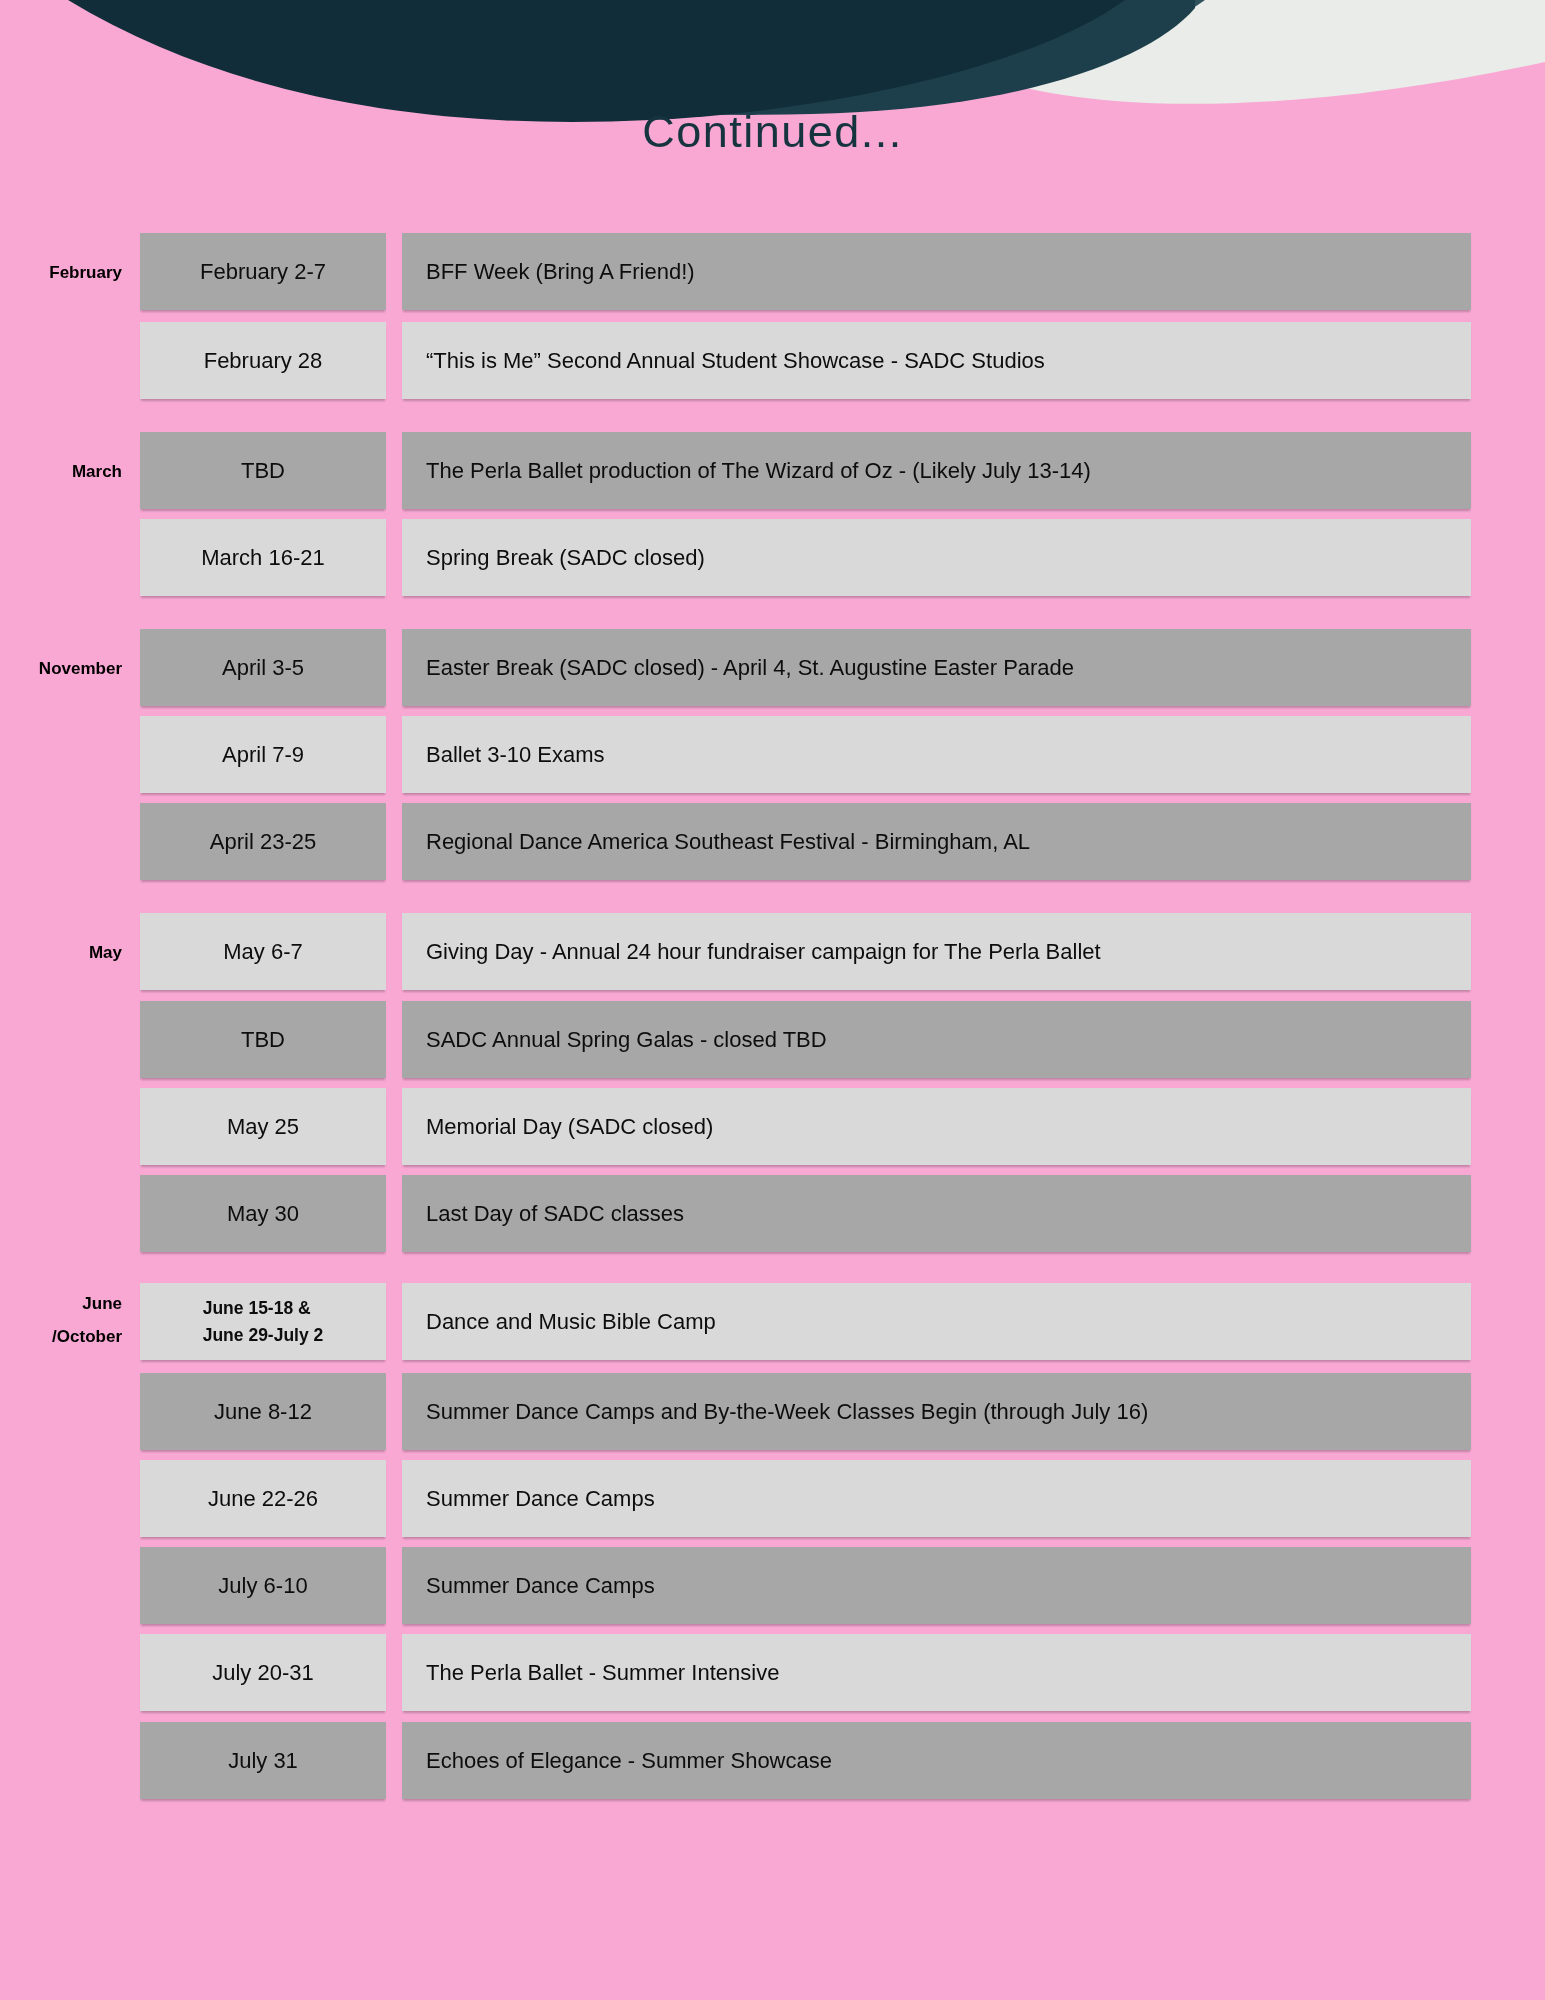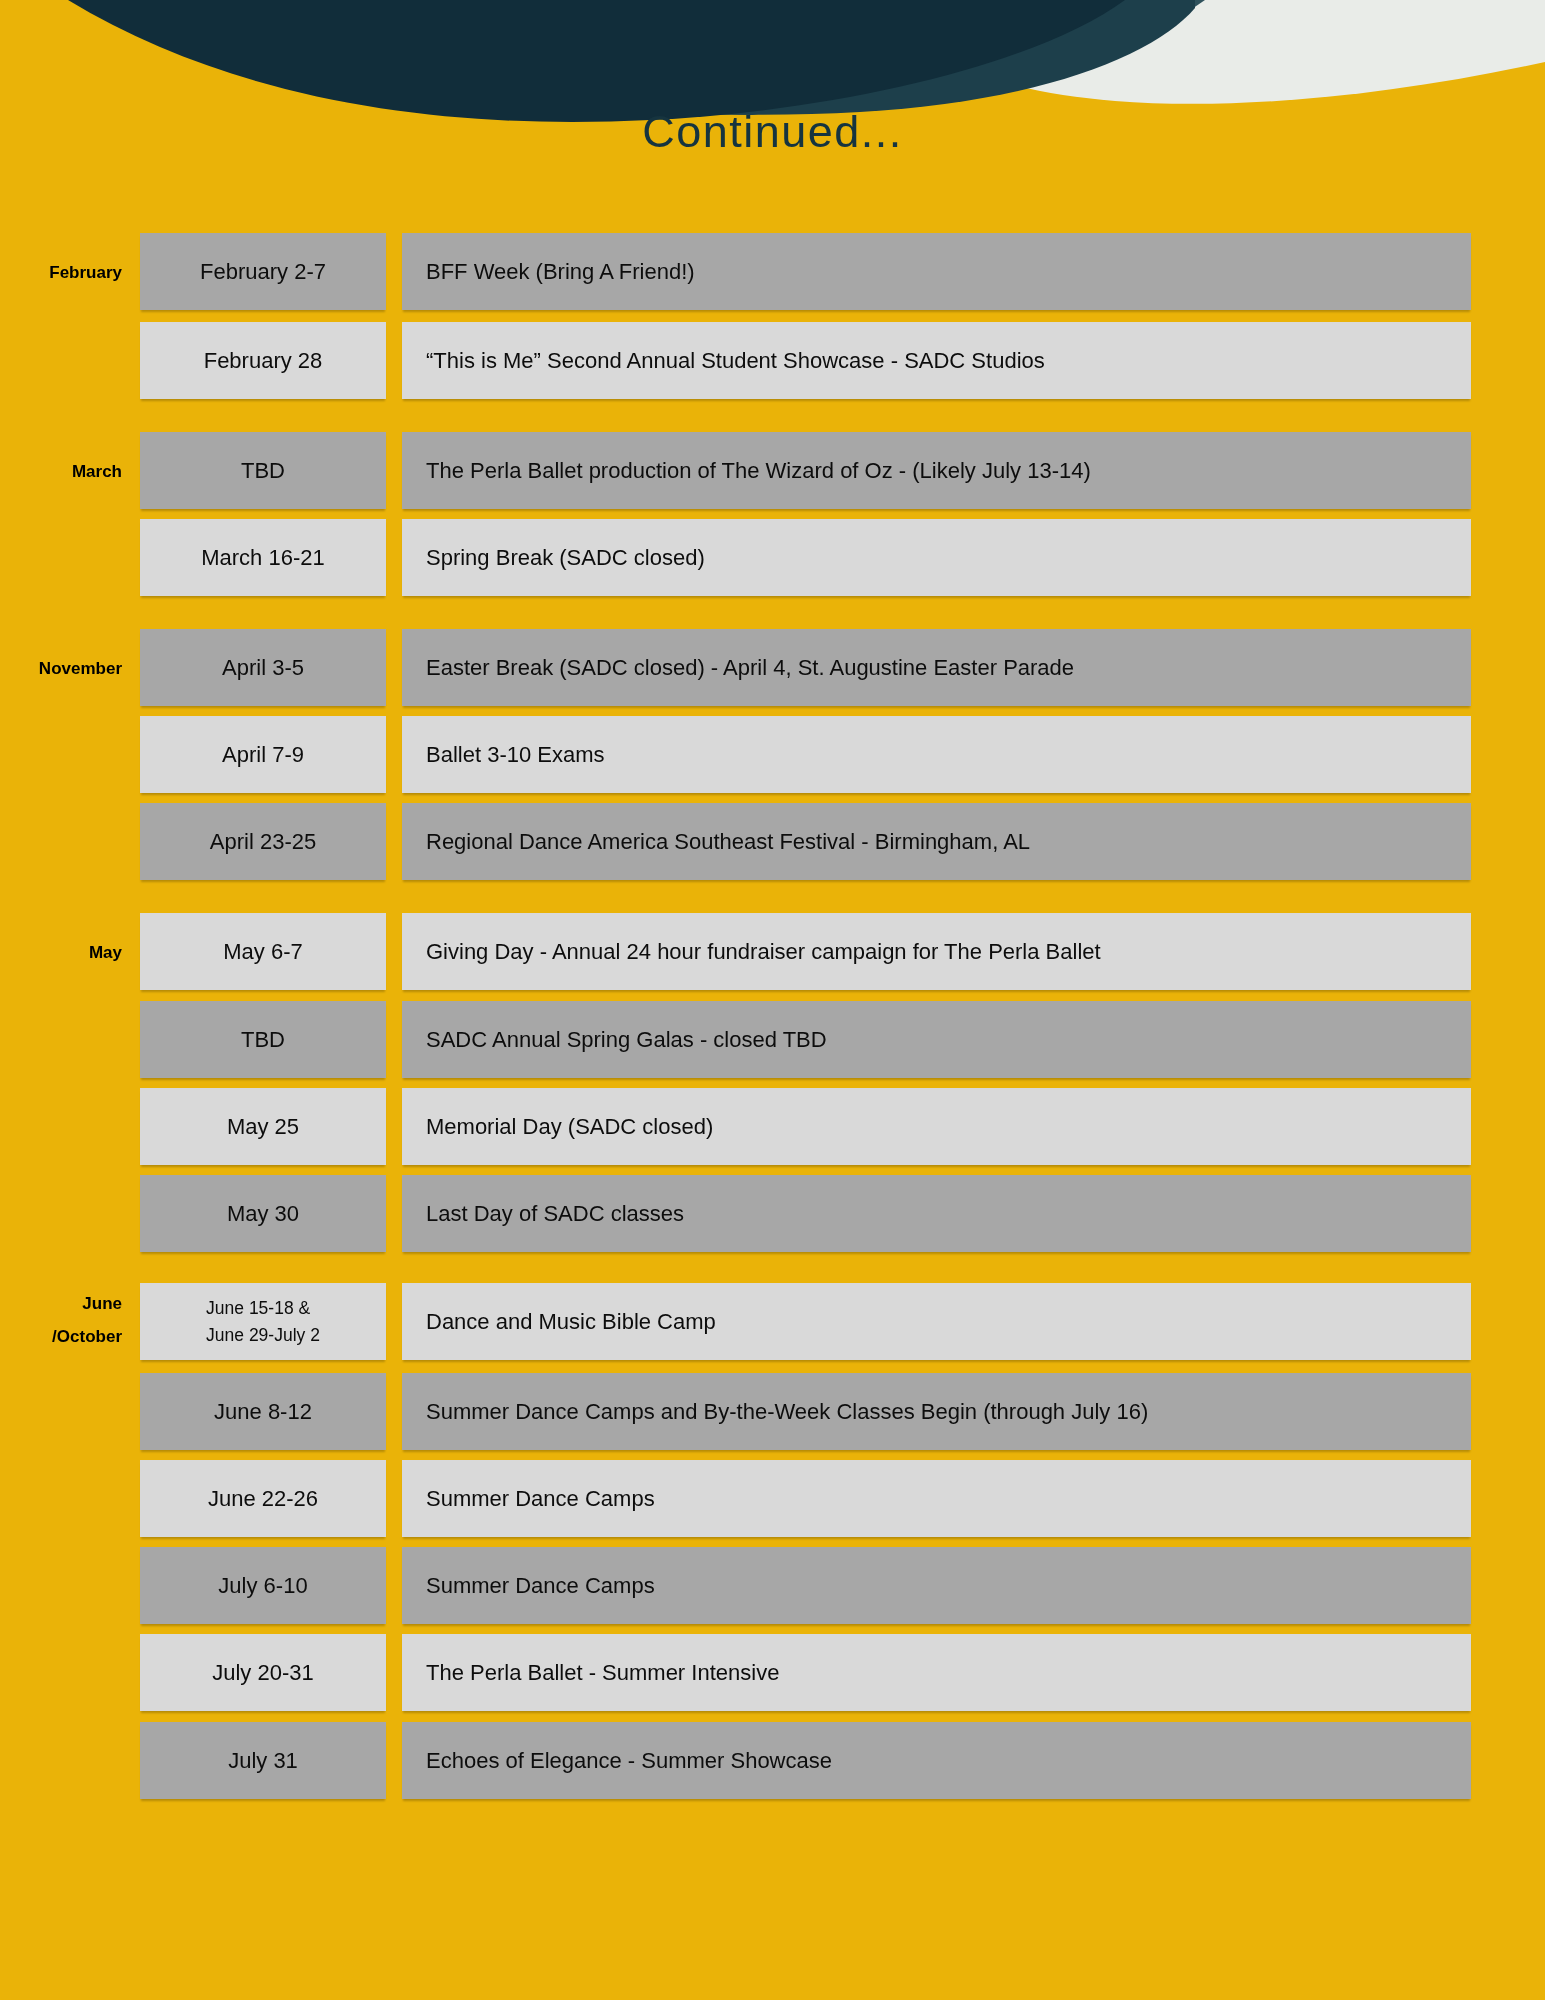--- a/index.html
+++ b/index.html
@@ -1,38 +1,38 @@
 <!DOCTYPE html>
 <html><head>
 <meta charset="utf-8">
 <style>
   html,body{margin:0;padding:0;background:#ffffff;}
   body{width:1545px;height:2000px;position:relative;font-family:"Liberation Sans",sans-serif;overflow:hidden;}
-  .page{position:absolute;inset:0;width:1545px;height:2000px;background:#eab308;}
+  .page{position:absolute;inset:0;width:1545px;height:2000px;background:#f9a8d4;}
 
   
   .header-waves{position:absolute;top:0;left:0;width:1545px;height:132px;display:block;}
 
   
   .title{position:absolute;top:106px;left:0;width:1545px;text-align:center;
          font-size:45px;font-weight:300;letter-spacing:1.5px;color:#16343f;}
 
   
   .month{position:absolute;left:0;width:122px;text-align:right;
          font-size:17px;font-weight:700;color:#000000;line-height:33px;white-space:pre-line;}
 
   
   .row{position:absolute;left:0;width:1545px;height:77px;}
   .cell{position:absolute;top:0;height:77px;display:flex;align-items:center;
         font-size:22px;color:#0d0d0d;box-shadow:0 3px 2px -1px rgba(0,0,0,0.22);}
   .cell.date{left:140px;width:246px;justify-content:center;text-align:left;white-space:pre-line;}
   .cell.desc{left:402px;width:1069px;justify-content:flex-start;padding-left:24px;box-sizing:border-box;}
   .row.dark  .cell{background:#a7a7a7;}
   .row.light .cell{background:#d9d9d9;}
-  .cell.date.small{font-size:17.5px;line-height:1.5;}
+  .cell.date.small{font-size:17.5px;line-height:1.5;font-weight:bold;}
 </style>
 </head>
 <body>
 
 <div class="page">
 
   <svg class="header-waves" viewBox="0 0 1545 132" preserveAspectRatio="none" aria-hidden="true">
     <path fill="#e9ece8" d="M 860 0 L 1545 0 L 1545 62 C 1380 98 1230 110 1115 101 C 990 91 905 55 860 0 Z"></path>
     <path fill="#2f525c" d="M 240 0 C 420 70 640 98 820 98 C 980 97 1120 60 1205 0 Z"></path>
     <path fill="#1d3f4b" d="M 130 0 C 330 95 620 125 860 112 C 1040 102 1155 55 1195 8 L 1195 0 Z"></path>

